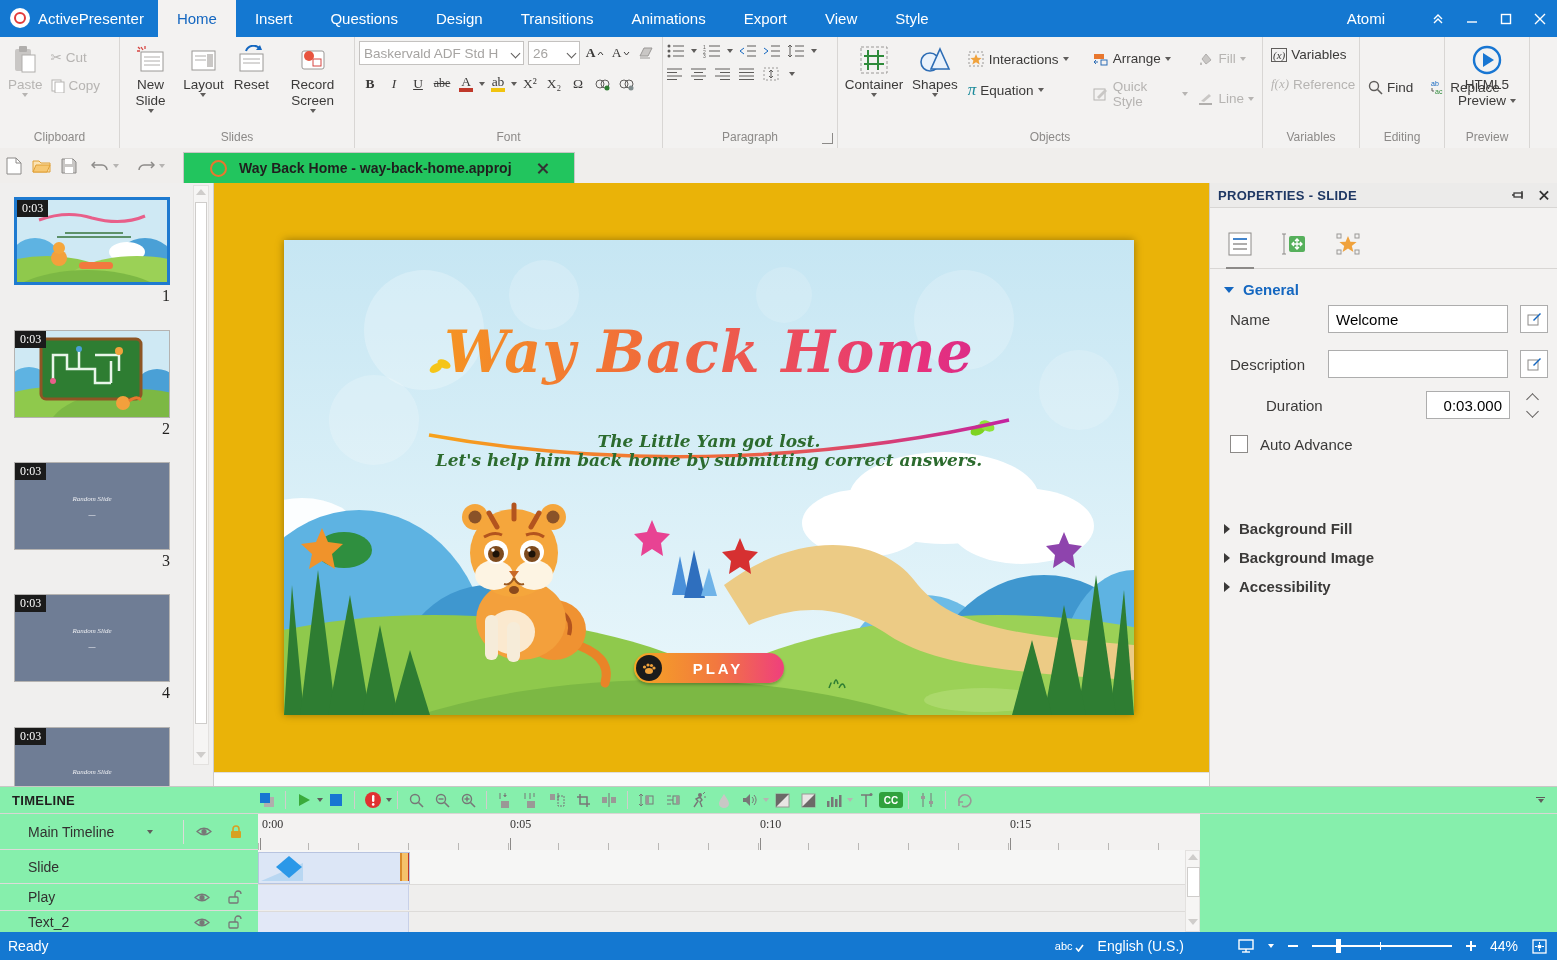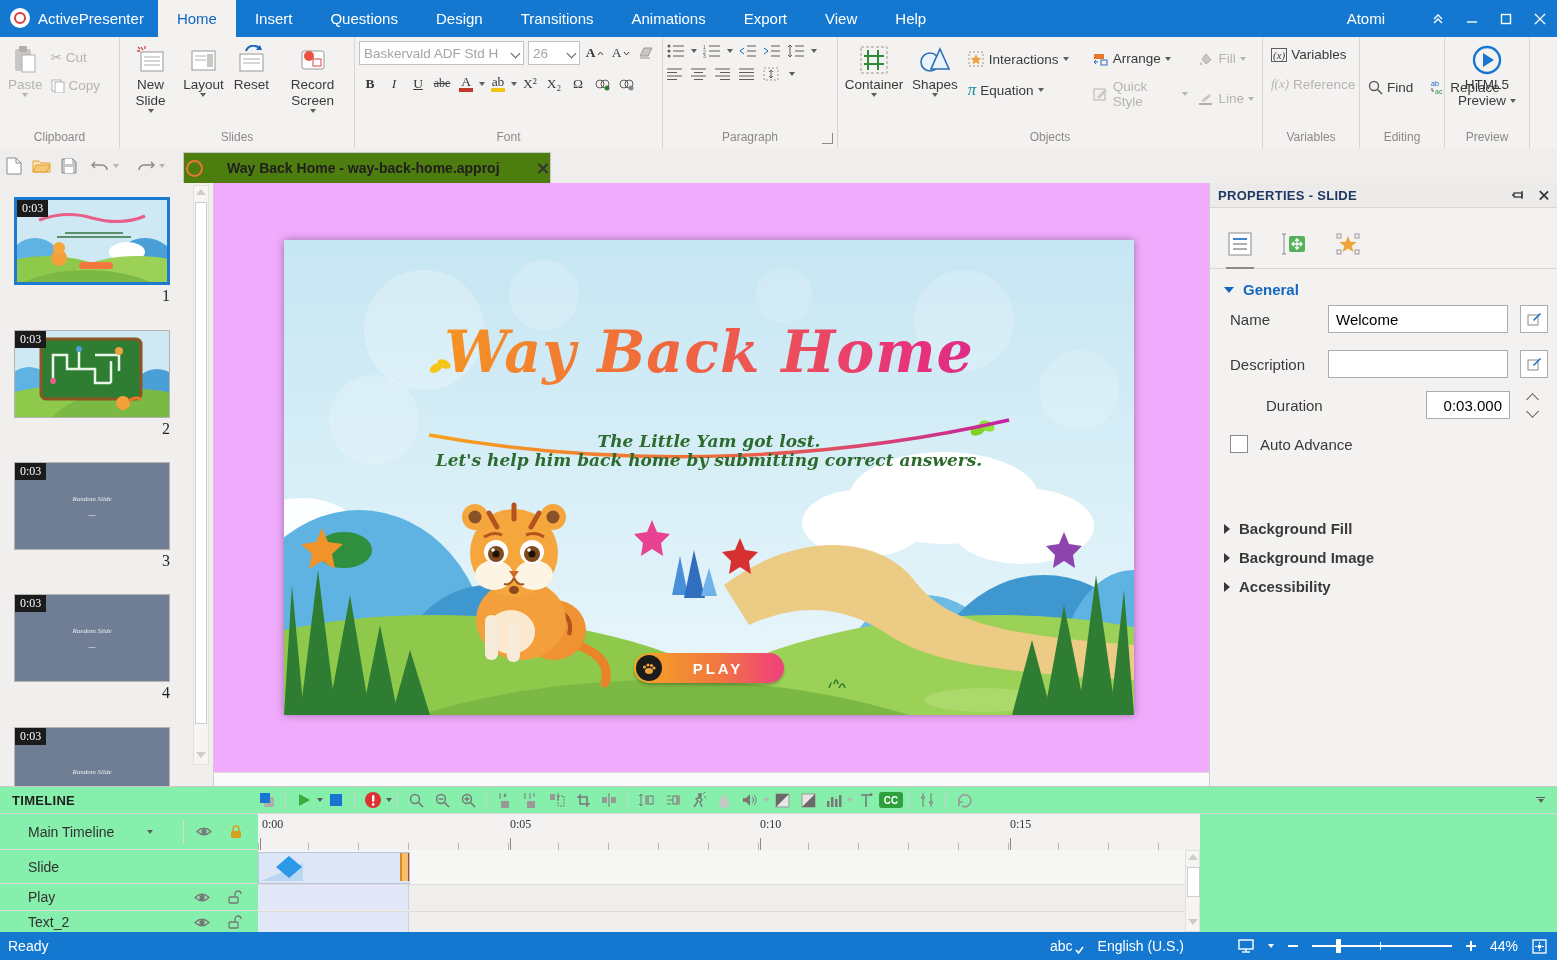--- a/index.html
+++ b/index.html
@@ -26,37 +26,37 @@
   .dis{color:#b6b4b2 !important;}
   .caret{width:0;height:0;border-left:3.5px solid transparent;border-right:3.5px solid transparent;border-top:4px solid #5f5d5b;display:inline-block;}
   .caret.cdis{border-top-color:#b6b4b2;}
   .combo{background:#fff;border:1px solid #c4c2c0;height:24px;display:flex;align-items:center;padding:0 4px;font-size:13.5px;color:#a6a4a2;box-sizing:border-box;}
   .fbtn{min-width:22px;height:23px;display:flex;align-items:center;justify-content:center;font-size:13.5px;color:#3b3a39;gap:2px;}
   .serifico{font-family:"Liberation Serif",serif;}
   .dlg{position:absolute;right:4px;bottom:4px;width:10px;height:10px;border-left:1px solid #8c8a88;border-top:1px solid #8c8a88;transform:rotate(180deg);}
   
   .docrow{position:absolute;left:0;top:148px;width:1557px;height:35px;background:#f0eeec;border-bottom:1px solid #d8d6d4;display:flex;align-items:flex-end;}
   .qa{display:flex;align-items:center;height:35px;padding:0 6px;gap:10px;}
-  .doctab{height:30px;background:#4d7c0f;border:1px solid #c9c7c5;border-bottom:none;display:flex;align-items:center;padding:0 2px;gap:24px;margin-left:8px;}
+  .doctab{height:30px;background:#22c55e;border:1px solid #c9c7c5;border-bottom:none;display:flex;align-items:center;padding:0 26px;gap:12px;margin-left:8px;}
   .doctab-title{font-size:14px;font-weight:bold;color:#201f1e;}
   .xicon{position:relative;width:10px;height:10px;}
   .xicon::before,.xicon::after{content:"";position:absolute;left:4px;top:-1px;width:1.6px;height:13px;background:#333;}
   .xicon::before{transform:rotate(45deg);} .xicon::after{transform:rotate(-45deg);}
   
   .main{position:absolute;left:0;top:183px;width:1557px;height:603px;display:flex;}
   .slidepanel{width:213px;background:#f0efee;border-right:1px solid #cfcdcb;position:relative;}
   .thumb{position:absolute;left:14px;width:156px;height:88px;background:#fff;border:1px solid #b5b3b1;box-sizing:border-box;}
   .thumb.sel{border:3px solid #1e7ad0;}
   .th-dur{position:absolute;left:0px;top:0px;background:#1b1b1b;color:#fff;font-size:12px;padding:1px 5px;font-family:"Liberation Serif",serif;}
   .th-num{position:absolute;width:156px;left:14px;text-align:right;font-size:16px;color:#201f1e;font-family:"Liberation Serif",serif;}
   .vsb{position:absolute;right:4px;top:2px;width:14px;height:578px;background:#f6f5f4;border:1px solid #e3e1df;}
   .vsb-thumb{position:absolute;left:1px;top:16px;width:10px;height:520px;background:#fff;border:1px solid #cfcdcb;}
   .tri-up{width:0;height:0;border-left:5px solid transparent;border-right:5px solid transparent;border-bottom:6px solid #cfcdcb;margin:3px auto;}
   .tri-dn{width:0;height:0;border-left:5px solid transparent;border-right:5px solid transparent;border-top:6px solid #cfcdcb;margin:3px auto;position:absolute;bottom:3px;left:2px;}
-  .canvas{flex:1;background:#f0abfc;position:relative;padding-left:42px;}
+  .canvas{flex:1;background:#eab308;position:relative;padding-left:42px;}
   .stage{position:absolute;left:70px;top:57px;width:850px;height:475px;box-shadow:0 0 8px rgba(0,0,0,.35);overflow:hidden;}
   .slide-title{position:absolute;left:0;top:78px;width:850px;text-align:center;font-family:"DejaVu Serif",serif;font-style:italic;font-weight:bold;font-size:57px;letter-spacing:1px;background:linear-gradient(90deg,#f7a21b 10%,#f0683c 45%,#e7317c 75%,#c423a0 95%);-webkit-background-clip:text;background-clip:text;color:transparent;}
   .slide-sub{position:absolute;left:0;top:192px;width:850px;text-align:center;font-family:"DejaVu Serif",serif;font-style:italic;font-weight:bold;font-size:17px;color:#2c6b2e;line-height:19px;}
   .playbtn{position:absolute;left:350px;top:413px;width:150px;height:30px;border-radius:15px;background:linear-gradient(90deg,#f5a623,#f2783f 55%,#ef3f7d);display:flex;align-items:center;box-shadow:0 2px 3px rgba(0,0,0,.25);}
   .paw{width:26px;height:26px;border-radius:50%;background:#1b1b1b;margin-left:2px;display:flex;align-items:center;justify-content:center;}
   .play-label{flex:1;text-align:center;color:#fff;font-weight:bold;font-size:15px;letter-spacing:3px;margin-right:10px;}
   .canvas-hsb{position:absolute;left:0;bottom:0;width:100%;height:13px;background:#fafafa;border-top:1px solid #e0dedc;}
   
   .props{width:347px;background:#f3f2f1;border-left:1px solid #cfcdcb;position:relative;}
   .p-head{height:24px;background:#ecebea;border-bottom:1px solid #d8d6d4;display:flex;align-items:center;padding:0 8px;}
@@ -111,21 +111,21 @@
     <div class="tb-app">ActivePresenter</div>
     <div class="menu">
       <div class="menu-item active">Home</div>
       <div class="menu-item">Insert</div>
       <div class="menu-item">Questions</div>
       <div class="menu-item">Design</div>
       <div class="menu-item">Transitions</div>
       <div class="menu-item">Animations</div>
       <div class="menu-item">Export</div>
       <div class="menu-item">View</div>
-      <div class="menu-item">Help</div>
+      <div class="menu-item">Style</div>
     </div>
     <div class="tb-right">
       <div class="tb-account">Atomi</div>
       <div class="winbtn">
           <svg width="12" height="12">
             <path d="M2 6 L6 2 L10 6 M2 10 L6 6 L10 10" stroke="#fff" stroke-width="1.4" fill="none"></path>
           </svg>
         </div>
       <div class="winbtn">
           <svg width="12" height="12">
@@ -1121,21 +1121,21 @@
       <div class="tri-up"></div>
       <div style="position:absolute;left:1px;top:16px;width:11px;height:28px;background:#fff;border:1px solid #cfcdcb;"></div>
       <div class="tri-dn"></div>
     </div>
   </div>
 
   <div class="statusbar">
     <span style="margin-left:8px;">Ready</span>
     <div class="sb-right">
       <span style="display:flex;align-items:flex-end;gap:2px;">
-          <span style="font-size:14px;">abc</span>
+          <span style="font-size:11px;">abc</span>
           <svg width="9" height="8">
             <path d="M1 4 L3.5 7 L8 1" stroke="#fff" stroke-width="1.6" fill="none"></path>
           </svg>
         </span>
       <span>English (U.S.)</span>
       <span style="width:26px;"></span>
       <span>
           <svg width="16" height="14">
             <rect x="1" y="1" width="14" height="9" fill="none" stroke="#fff" stroke-width="1.4"></rect>
             <line x1="8" y1="10" x2="8" y2="13" stroke="#fff" stroke-width="1.4"></line>

